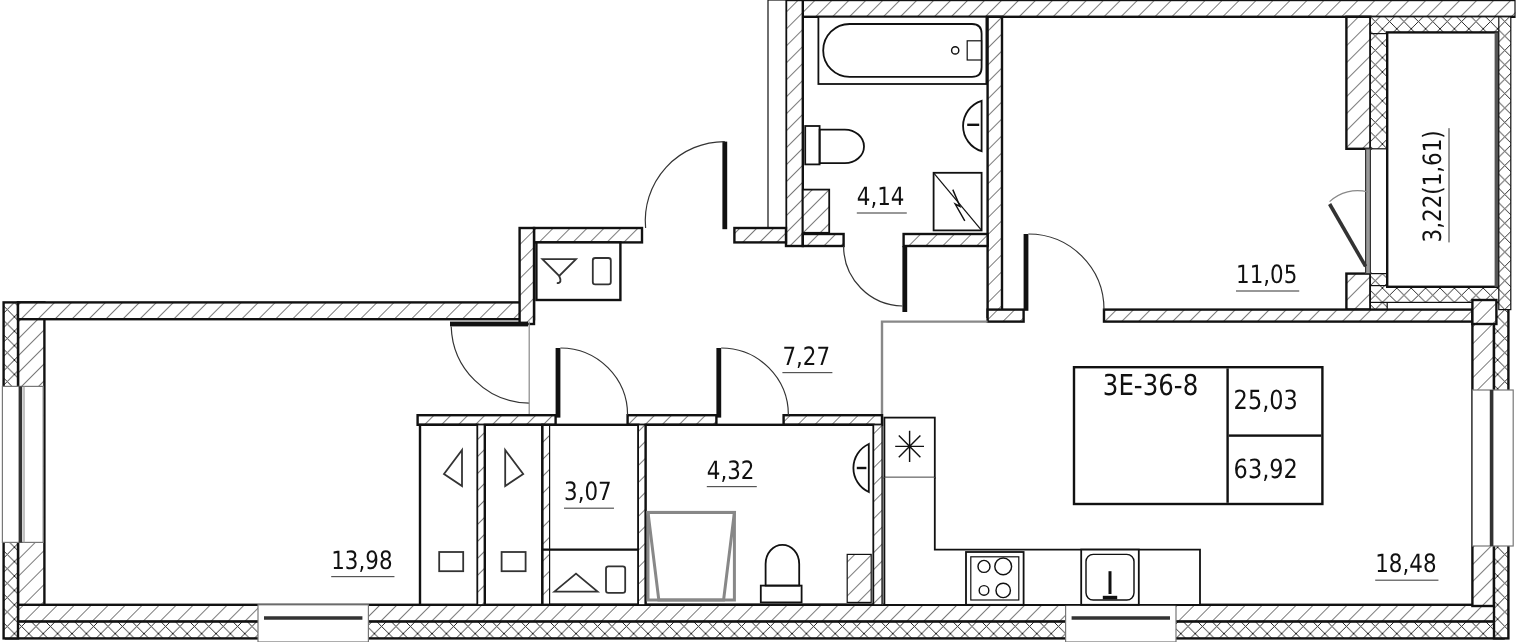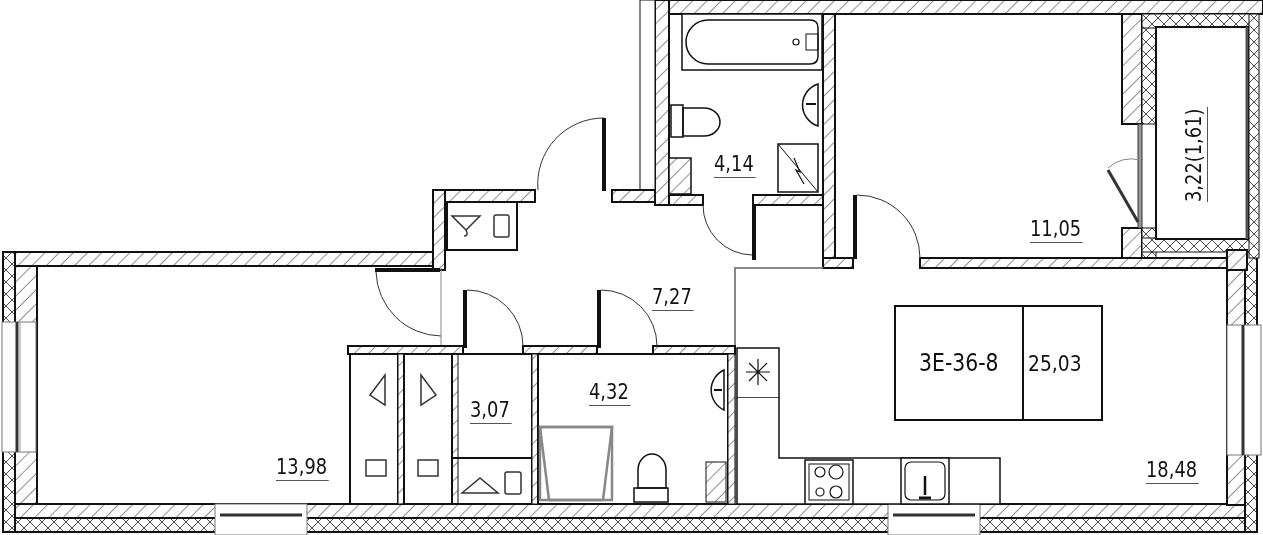--- a/index.html
+++ b/index.html
@@ -1,21 +1,21 @@
 <!DOCTYPE html>
 <html><head>
 <meta charset="utf-8">
 <style>
   html, body { margin: 0; padding: 0; background: #ffffff; }
   body { width: 1263px; height: 535px; overflow: hidden; position: relative; font-family: "DejaVu Sans", sans-serif; }
   #plan { position: absolute; left: 0; top: 0; width: 1263px; height: 535px; }
   .area-label { position: absolute; font-family: "DejaVu Sans", sans-serif; font-size: 21px; color: #111; letter-spacing: 0px; transform: scaleX(0.85); transform-origin: left top; border-bottom: 1.5px solid #555; padding: 0 2px 1px 0; line-height: 24px; white-space: nowrap; }
   .area-label.vertical { transform: rotate(-90deg) scaleX(0.85); transform-origin: left top; }
   .stamp { position: absolute; left: 894px; top: 305px; width: 209px; height: 116px; border: 2px solid #111; box-sizing: border-box; display: flex; background: #fff; }
-  .stamp-code { width: 126px; border-right: 2px solid #111; display: flex; align-items: center; justify-content: center; font-size: 24px; color: #111; transform-origin: center; }
+  .stamp-code { width: 126px; border-right: 2px solid #111; display: flex; justify-content: center; font-size: 24px; color: #111; transform-origin: center; }
   .stamp-code span { display: inline-block; transform: scaleX(0.85); }
   .stamp-values { flex: 1; display: flex; flex-direction: column; }
   .stamp-cell { flex: 1; border-bottom: 2px solid #111; display: flex; align-items: center; padding-left: 4px; font-size: 22px; color: #111; }
   .stamp-cell:last-child { border-bottom: none; }
   .stamp-cell span { display: inline-block; transform: scaleX(0.85); transform-origin: left center; }
 </style>
 </head>
 <body>
 
 <svg id="plan" viewBox="0 0 1263 535" xmlns="http://www.w3.org/2000/svg">
@@ -239,14 +239,17 @@
 <div class="area-label" style="left:1146px;top:458px;">18,48</div>
 
 <div class="stamp">
   <div class="stamp-code">
       <span>3E-36-8</span>
     </div>
   <div class="stamp-values">
     <div class="stamp-cell">
         <span>25,03</span>
       </div>
+    <div class="stamp-cell">
+        <span>63,92</span>
+      </div>
   </div>
 </div>
 
 </body></html>

